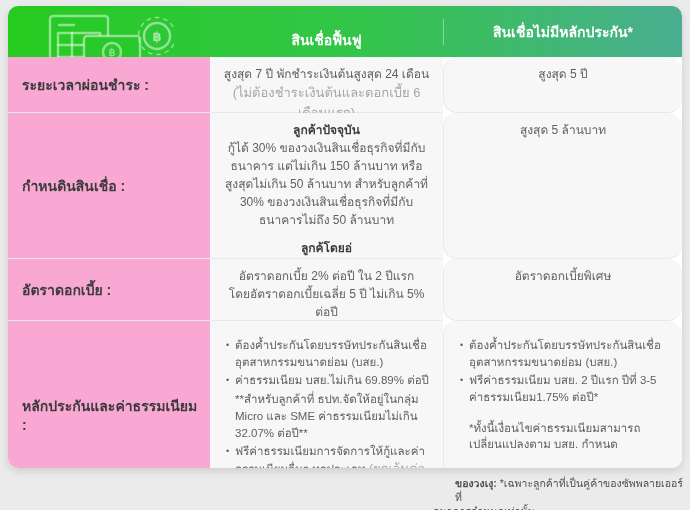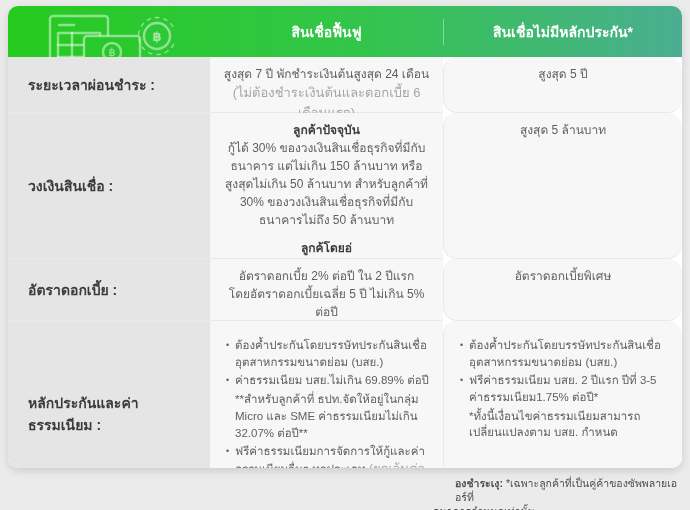--- a/index.html
+++ b/index.html
@@ -12,37 +12,37 @@
     box-shadow:0 3px 8px rgba(0,0,0,0.13);
     display:flex; flex-direction:column;
   }
 
   
   .hdr {
     flex:none; height:51px; position:relative;
     background:linear-gradient(90deg,#26cb1f 0%,#33c54a 52%,#4aae92 100%);
   }
   .hdr-icon { position:absolute; left:36px; top:8px; width:130px; height:43px; }
-  .hcol1 { position:absolute; left:202px; width:233px; top:0; height:51px;
+  .hcol1 { position:absolute; left:202px; width:233px; top:8px; height:51px;
            display:flex; align-items:center; justify-content:center;
            color:#fff; font-weight:bold; font-size:14px; }
   .hdiv  { position:absolute; left:435px; top:13px; width:1px; height:26px; background:rgba(255,255,255,0.4); }
   .hcol2 { position:absolute; left:436px; right:0; top:0; height:51px;
            display:flex; align-items:center; justify-content:center;
            color:#fff; font-weight:bold; font-size:14px; }
 
   
   .tbody {
     flex:1; display:grid;
     grid-template-columns:202px 233px 1fr;
     grid-template-rows:56px 146px 62px 1fr;
   }
   .lcell {
-    background:#e5e5e5; border-bottom:1px solid #e9e9e9;
-    display:flex; align-items:center; padding-left:20px; padding-right:10px;
+    background:#f9a8d4; border-bottom:1px solid #e9e9e9;
+    display:flex; align-items:center; padding-left:14px; padding-right:10px;
     font-weight:bold; color:#3b3b3b; font-size:14px;
   }
   .ccell {
     background:#f7f7f8; border-bottom:1px solid #e9e9e9;
     display:flex; flex-direction:column; justify-content:flex-start; align-items:center;
     text-align:center; color:#5f5f5f; font-size:12px; line-height:1.5;
     padding:8px 12px;
   }
   .c2 { border-left:1px solid #e9e9e9;border-radius:14px; }
   .lastrow { border-bottom:none; }
@@ -52,21 +52,21 @@
 
   
   .bcell {
     justify-content:flex-start; align-items:stretch; text-align:left;
     padding:16px 14px 10px 16px; font-size:11.5px; line-height:1.45; gap:2px;
   }
   .bullet { display:flex; }
   .bdot { flex:none; width:9px; font-size:9px; line-height:17px; color:#5f5f5f; }
   .btext { flex:1; }
   .bnote { padding-left:9px; }
-  .cnote { padding-left:9px; }
+  .cnote { padding-left:9px; margin-top:12px; }
 
   
   .footnote { position:absolute; left:433px; top:476px; width:250px;
               font-size:10.5px; line-height:1.35; color:#4f4f4f; }
   .fline1 { padding-left:22px; }
   .fbold { font-weight:bold; }
 </style>
 </head>
 <body>
 
@@ -98,21 +98,21 @@
 
     <div class="lcell">ระยะเวลาผ่อนชำระ :</div>
     <div class="ccell">
       <div>สูงสุด 7 ปี พักชำระเงินต้นสูงสุด 24 เดือน</div>
       <div class="muted">(ไม่ต้องชำระเงินต้นและดอกเบี้ย 6 เดือนแรก)</div>
     </div>
     <div class="ccell c2">
       <div>สูงสุด 5 ปี</div>
     </div>
 
-    <div class="lcell">วงเงินสินเชื่อ :</div>
+    <div class="lcell">กำหนดินสินเชื่อ :</div>
     <div class="ccell">
       <div class="subhead">ลูกค้าปัจจุบัน</div>
       <div>กู้ได้ 30% ของวงเงินสินเชื่อธุรกิจที่มีกับธนาคาร แต่ไม่เกิน 150 ล้านบาท หรือ สูงสุดไม่เกิน 50 ล้านบาท สำหรับลูกค้าที่ 30% ของวงเงินสินเชื่อธุรกิจที่มีกับธนาคารไม่ถึง 50 ล้านบาท</div>
       <div class="subhead mt">ลูกค้โดยอ่</div>
       <div><span>สูงสุด 60 ล้านบาท </span><span class="muted">(รวมทุกสถาบันการเงิน)</span></div>
     </div>
     <div class="ccell c2">
       <div>สูงสุด 5 ล้านบาท</div>
     </div>
 
@@ -150,15 +150,15 @@
         <span class="bdot">•</span>
         <span class="btext">ฟรีค่าธรรมเนียม บสย. 2 ปีแรก ปีที่ 3-5 ค่าธรรมเนียม1.75% ต่อปี*</span>
       </div>
       <div class="cnote">*ทั้งนี้เงื่อนไขค่าธรรมเนียมสามารถเปลี่ยนแปลงตาม บสย. กำหนด</div>
     </div>
 
   </div>
 </div>
 
 <div class="footnote">
-  <div class="fline1"><span class="fbold">องชำระเงุ: </span><span>*เฉพาะลูกค้าที่เป็นคู่ค้าของซัพพลายเออร์ที่</span></div>
+  <div class="fline1"><span class="fbold">ของวงเงุ: </span><span>*เฉพาะลูกค้าที่เป็นคู่ค้าของซัพพลายเออร์ที่</span></div>
   <div class="fline2">ธนาคารกำหนดเท่านั้น</div>
 </div>
 
 </body></html>

